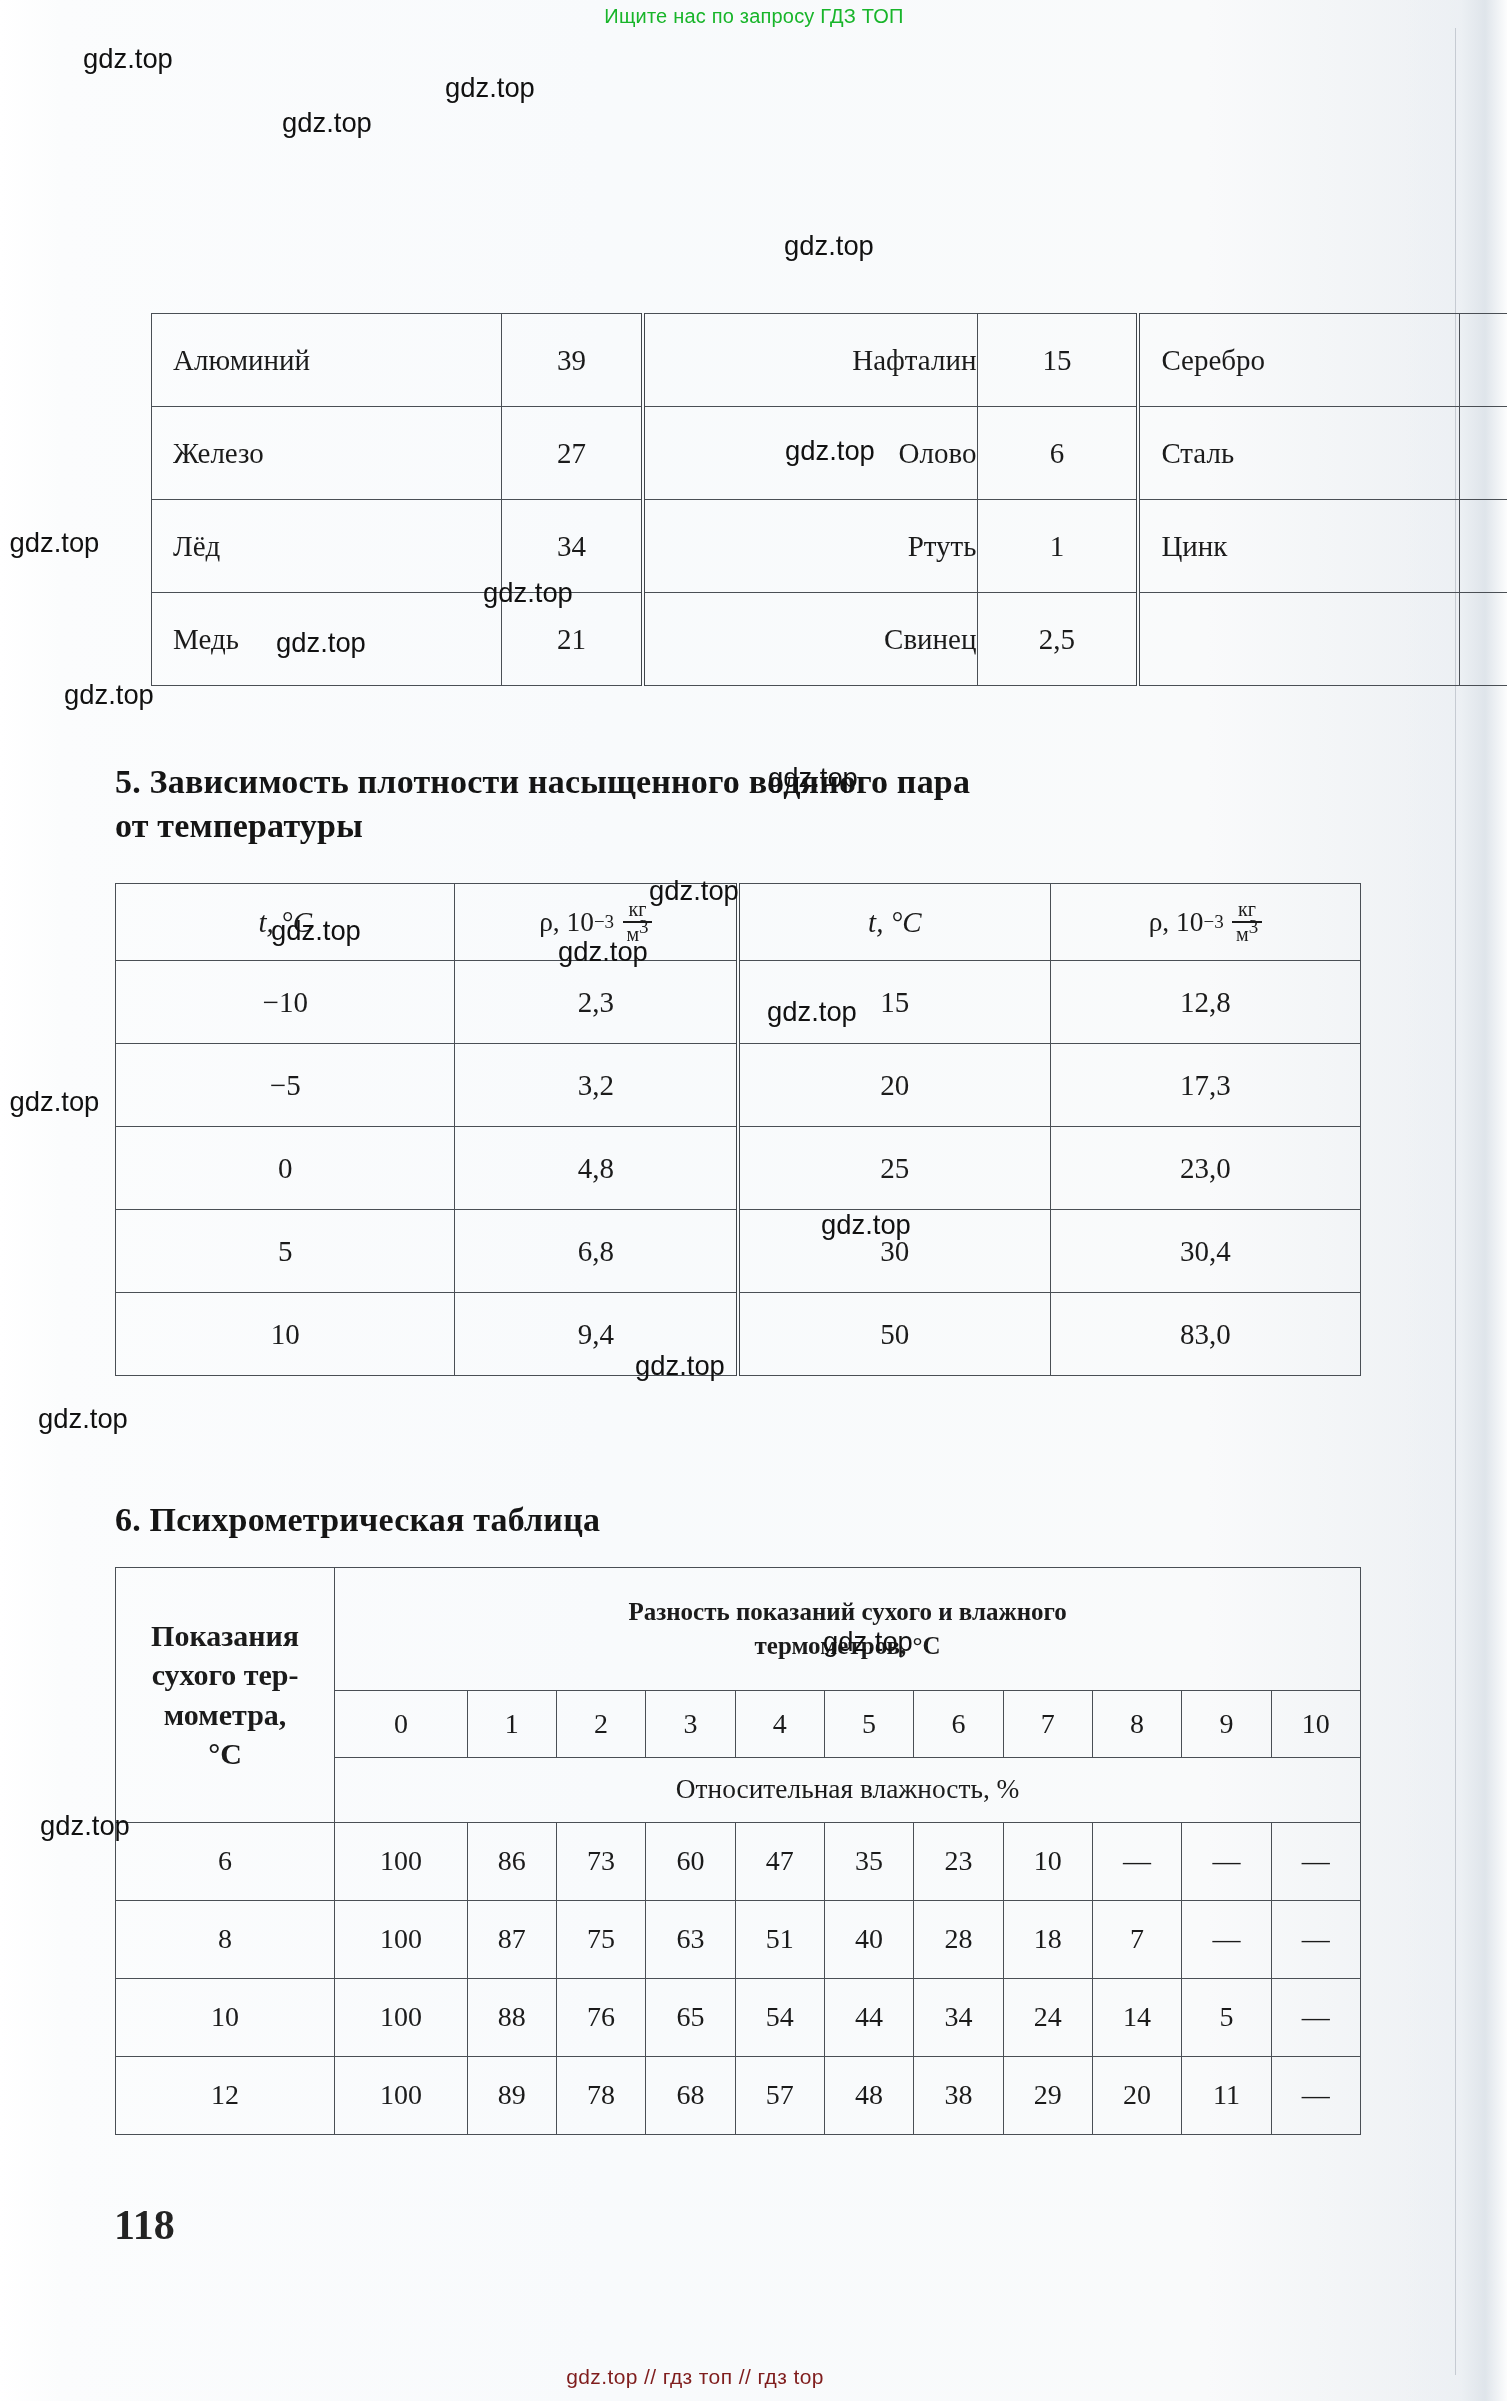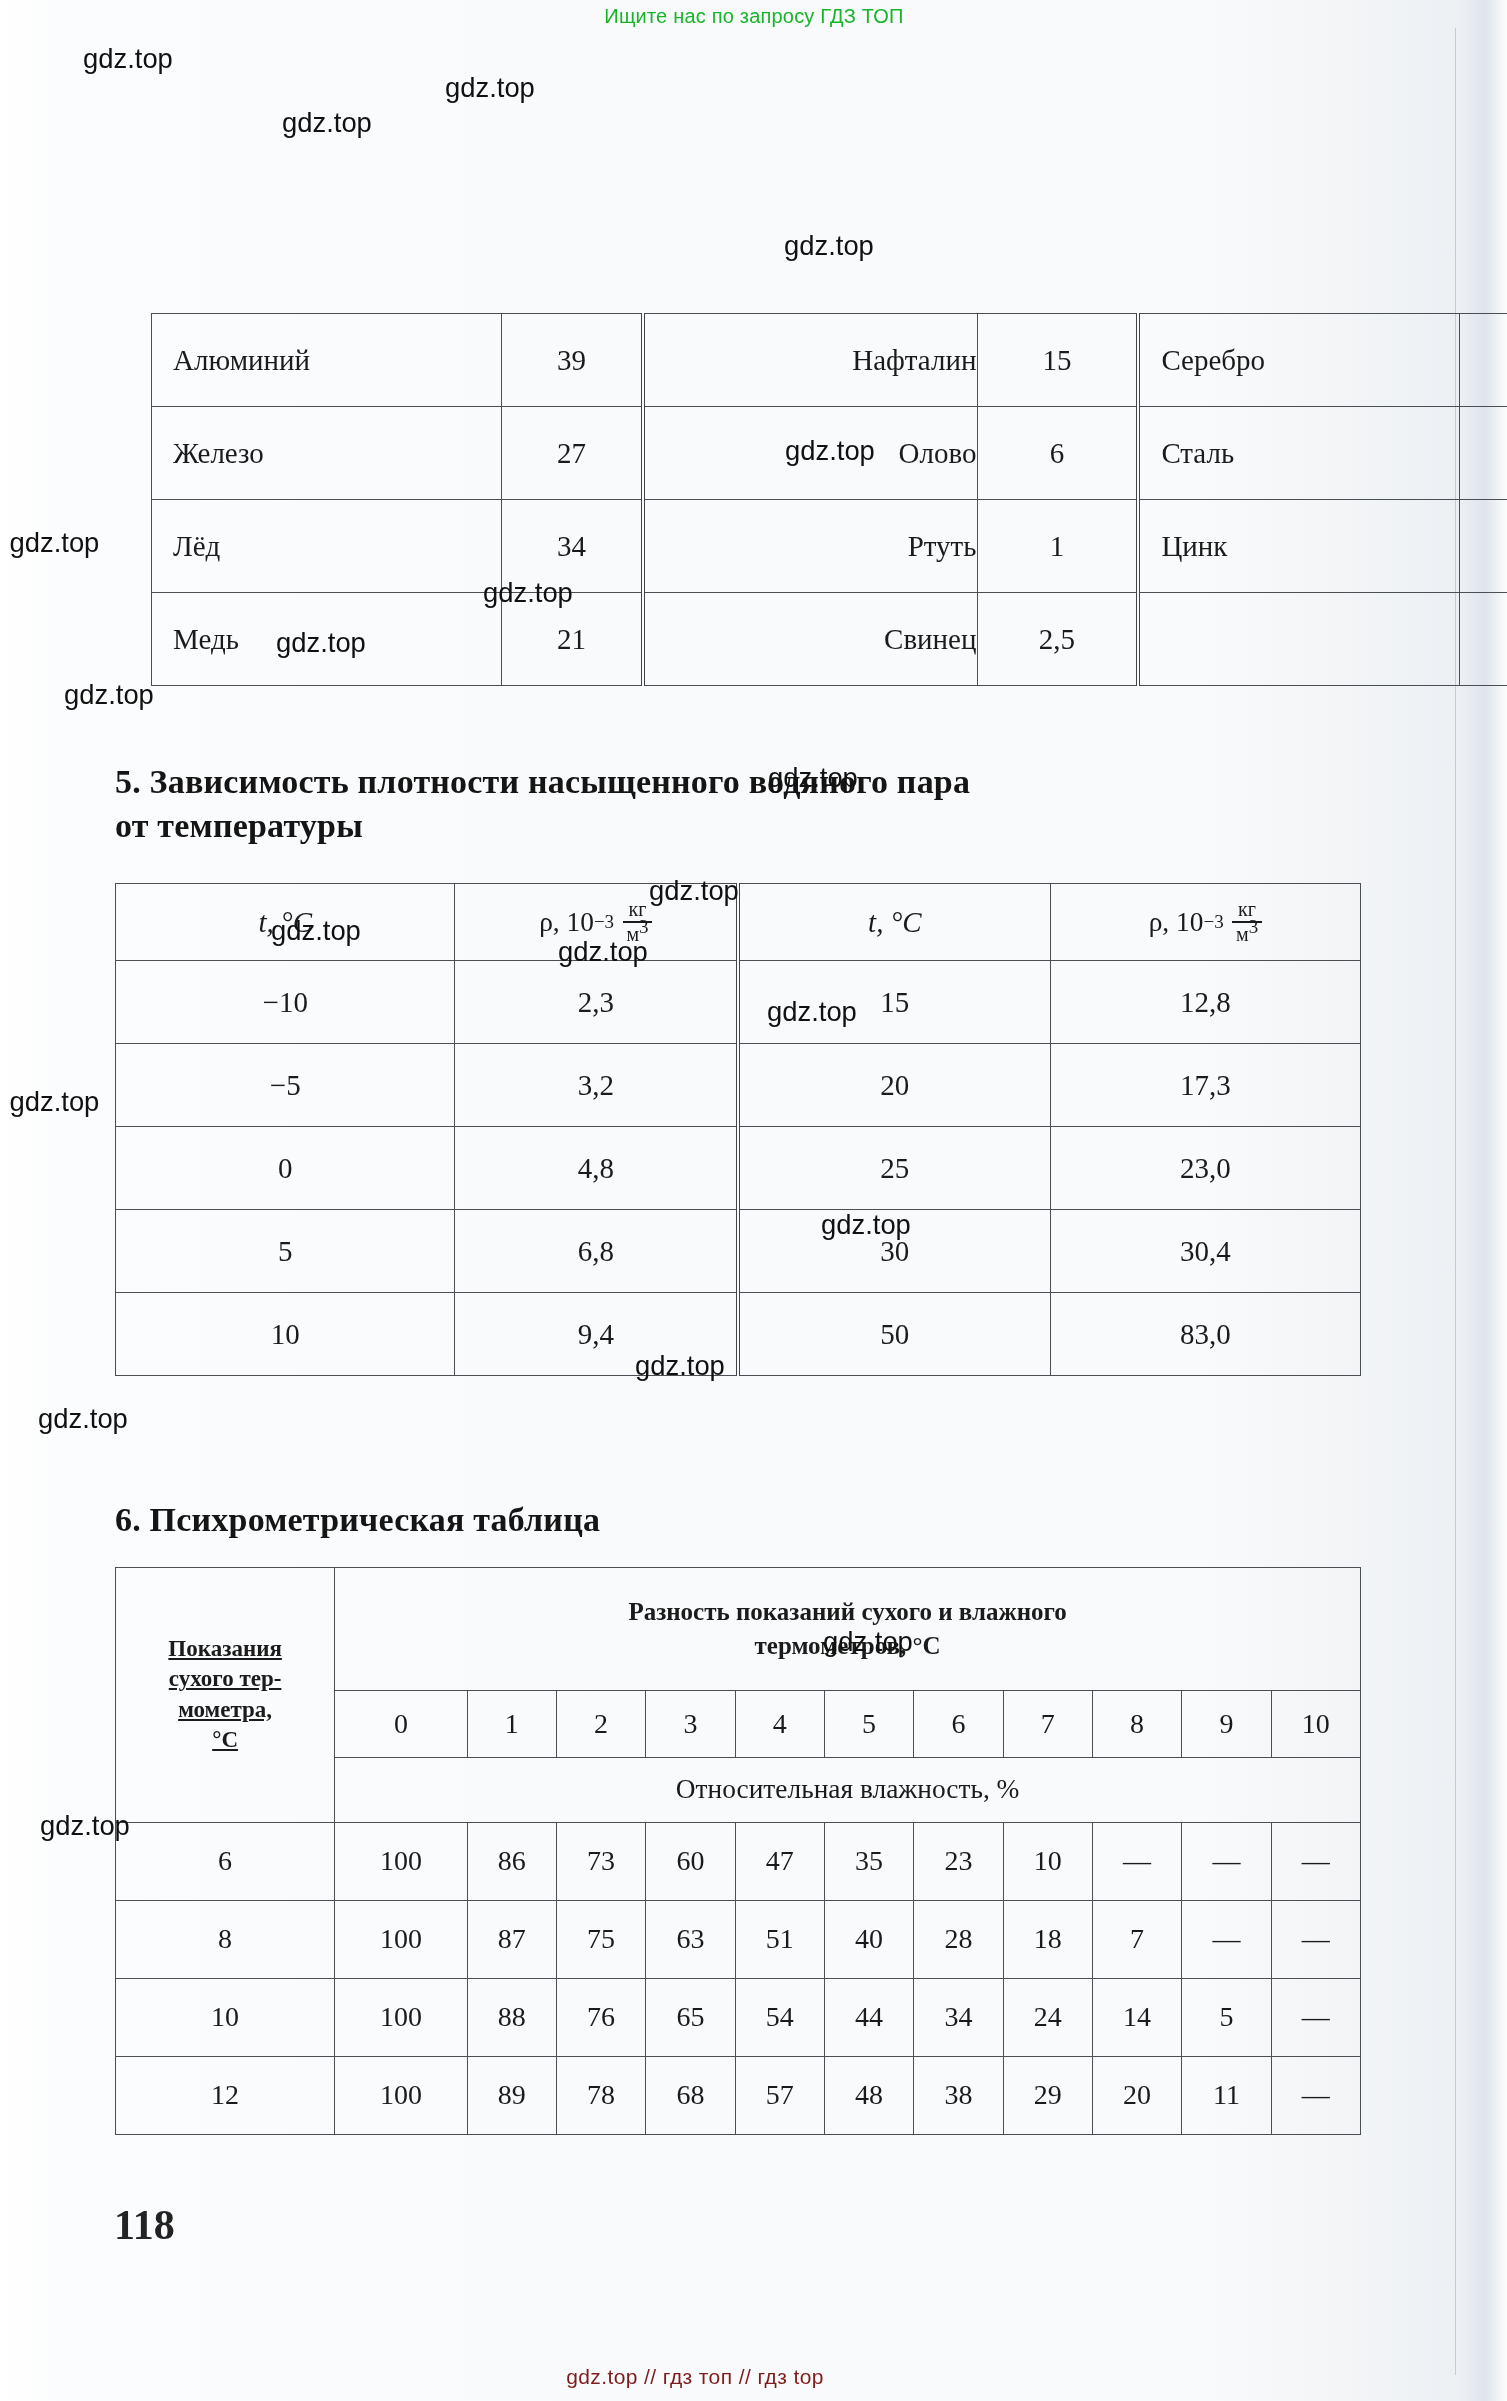--- a/index.html
+++ b/index.html
@@ -174,24 +174,23 @@
   .minifrac .bar { width: 100%; height: 1.7px; background: #1b1b1b; }
   .minifrac .den { padding: 0.9px 3.8px 0 3.8px; }
   .ital { font-style: italic; }
 
   
   #t6 { left: 115px; top: 1567px; width: 1246px; }
   #t6 td { text-align: center; font-size: 28px; }
   #t6 td.corner {
     width: 203px;
     font-weight: bold;
-    font-size: 23px;
+    font-size: 30px;
     line-height: 1.32;
     padding: 5.7px 7.6px;
-    text-decoration: underline;
   }
   #t6 td.spanhead {
     font-weight: bold;
     font-size: 25px;
     line-height: 1.35;
     height: 114px;
     padding: 3.8px 9.5px;
   }
   #t6 td.numhead { height: 66px; font-size: 28px; }
   #t6 td.rowlabel { font-size: 28px; }

